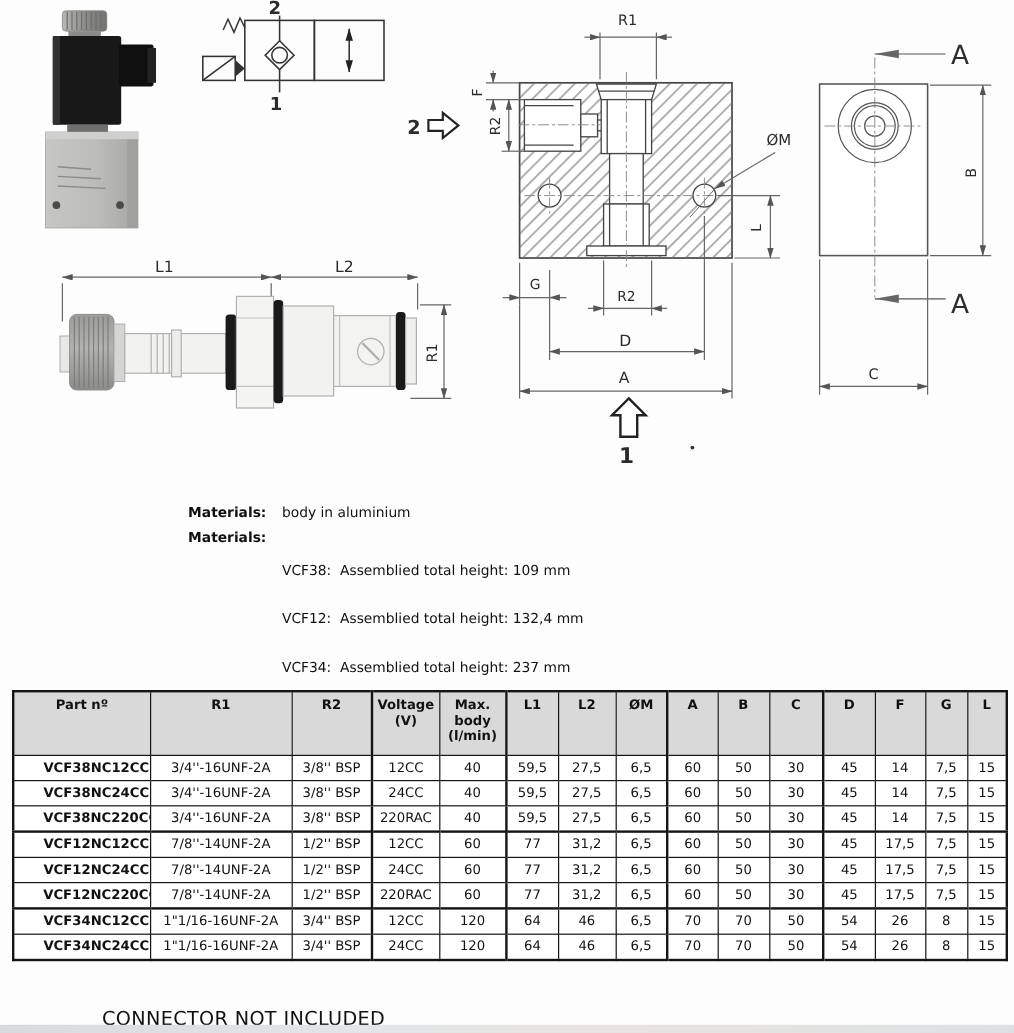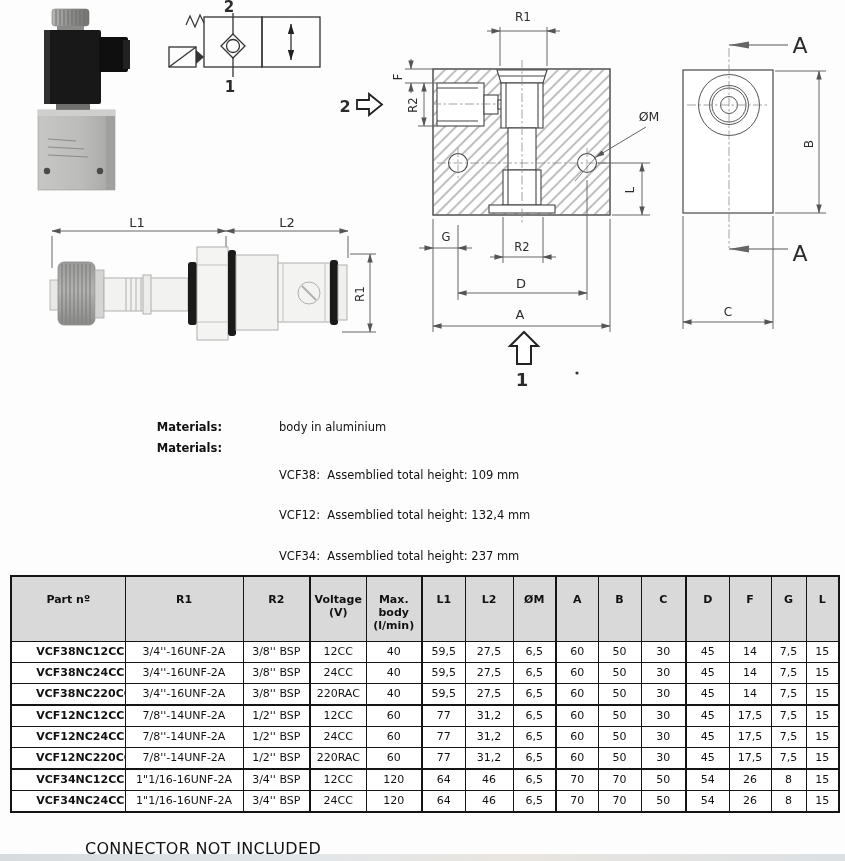--- a/index.html
+++ b/index.html
@@ -3,31 +3,31 @@
 <meta charset="utf-8">
 <style>
   html,body{margin:0;padding:0;}
   .page{position:relative;width:845px;height:861px;background:#fdfdfd;overflow:hidden;
         font-family:"DejaVu Sans",sans-serif;color:#111;}
   svg.drawings{position:absolute;left:0;top:0;}
   svg text{font-family:"DejaVu Sans",sans-serif;fill:#2b2b2b;}
 
   
   .specs{position:absolute;left:0;top:421px;font-size:11.5px;line-height:13.5px;width:700px;}
-  .spec-row{display:flex;margin-bottom:7px;gap:44px;}
+  .spec-row{display:flex;margin-bottom:7px;}
   .spec-row .spec-label{width:222px;text-align:right;font-weight:bold;flex:none;}
   .spec-row .spec-value{margin-left:13px;white-space:pre;}
   .spec-row.dims{margin-bottom:6px;}
   .spec-row.press{margin-bottom:9px;}
 
   
   table.data-table{position:absolute;left:10px;top:575px;width:828px;border-collapse:collapse;
         table-layout:fixed;font-size:11px;background:#fff;border:2px solid #151515;}
   .data-table th,.data-table td{border:1px solid #151515;text-align:center;padding:0;overflow:hidden;}
-  .data-table thead th{background:#d9d9d9;font-weight:bold;vertical-align:top;padding-top:16px;
+  .data-table thead th{background:#d9d9d9;font-weight:bold;vertical-align:top;padding-top:4px;
         white-space:pre-line;line-height:13px;height:48px;}
   .data-table tbody td{height:20px;line-height:20px;white-space:nowrap;}
   .data-table td.part{font-weight:bold;padding-left:24px;}
   .data-table th:nth-child(3),.data-table td:nth-child(3),
   .data-table th:nth-child(5),.data-table td:nth-child(5),
   .data-table th:nth-child(8),.data-table td:nth-child(8),
   .data-table th:nth-child(11),.data-table td:nth-child(11){border-right-width:2px;}
   .data-table tbody tr:nth-child(3) td,
   .data-table tbody tr:nth-child(6) td{border-bottom-width:2px;}
 

